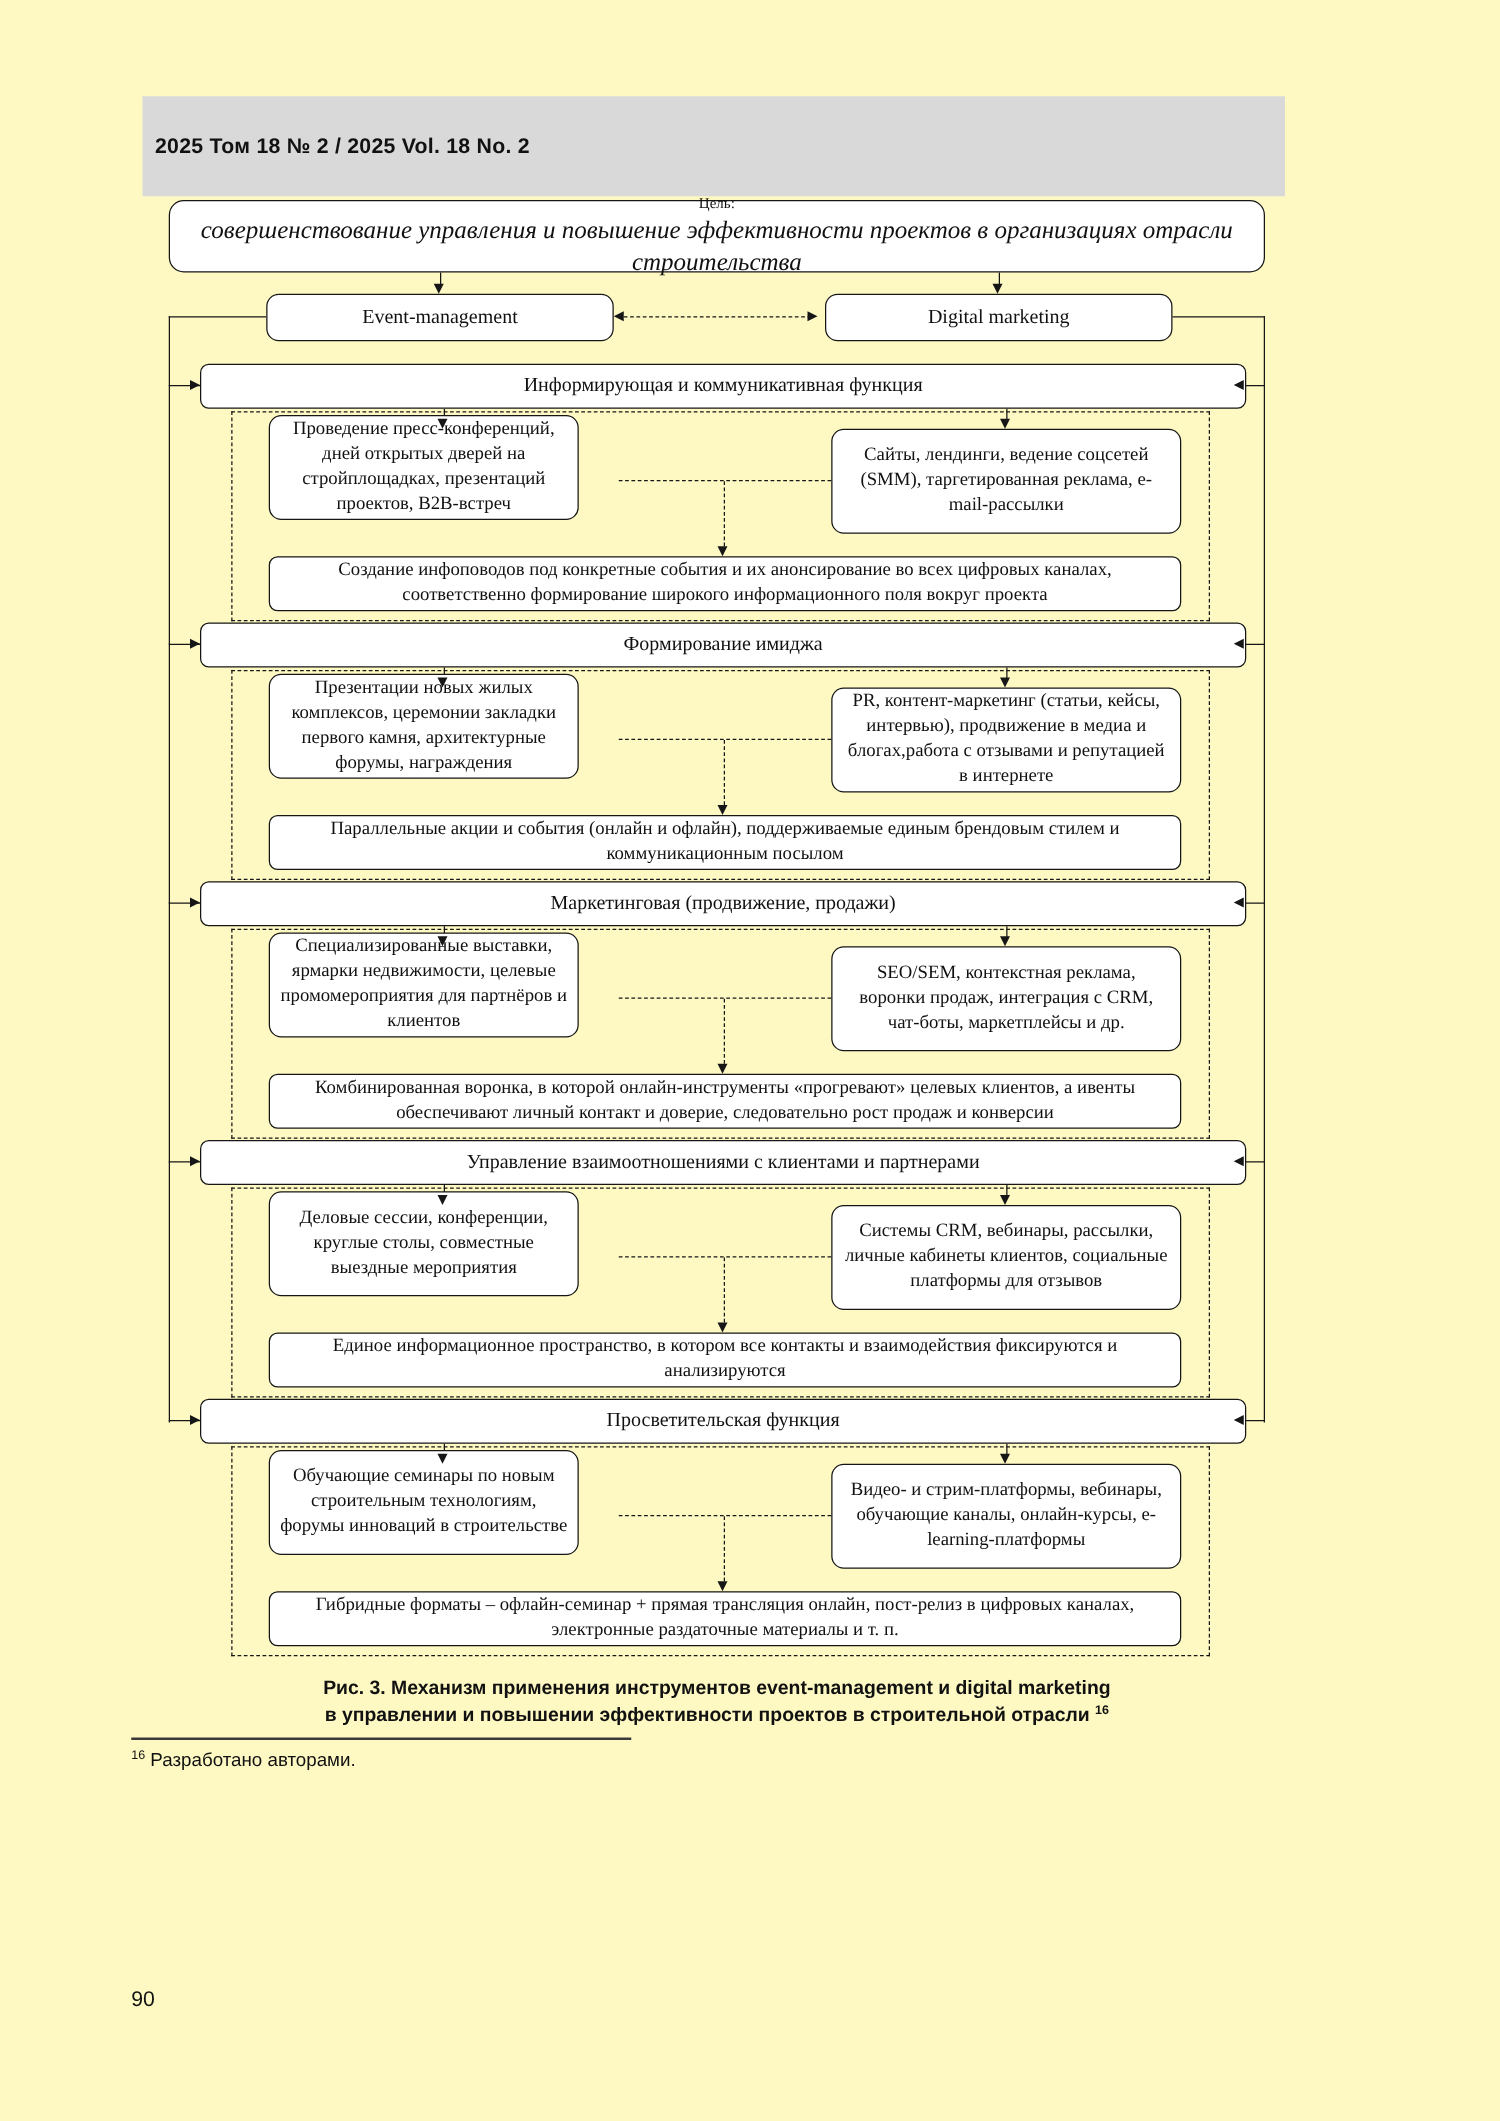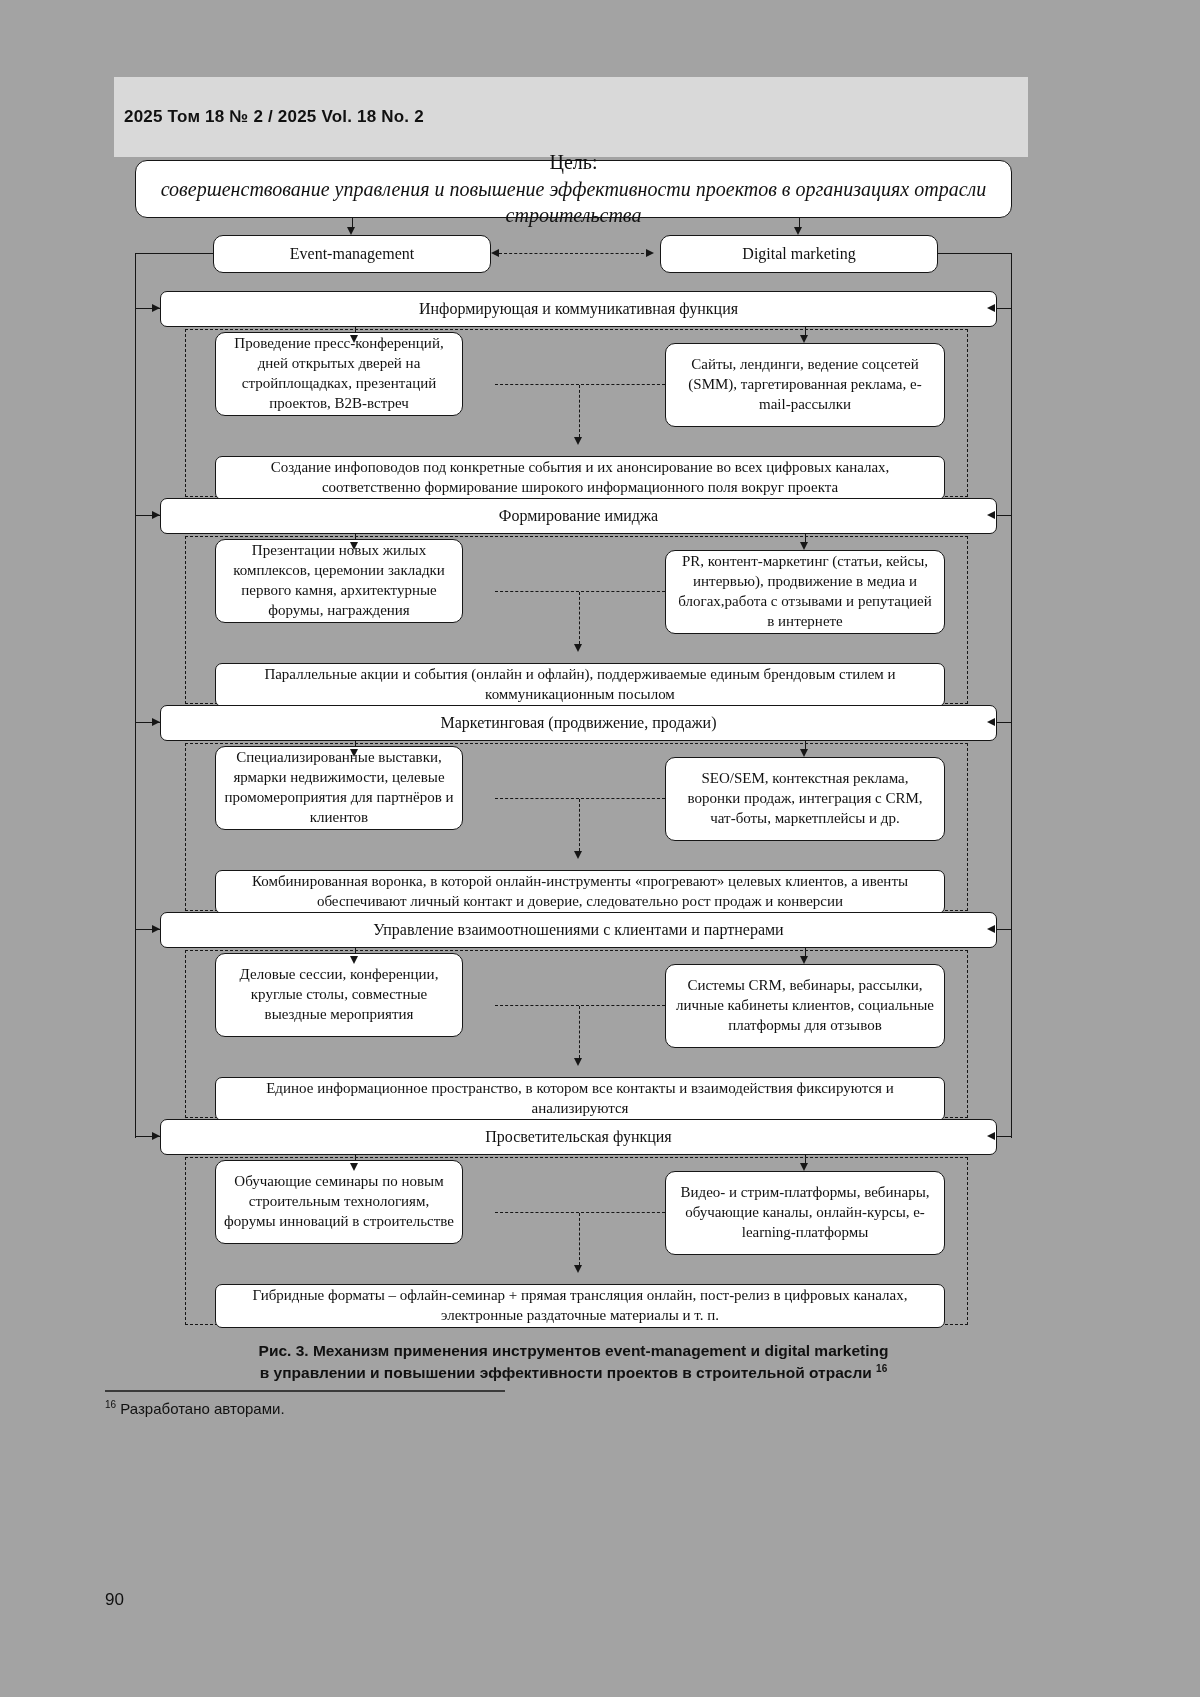--- a/index.html
+++ b/index.html
@@ -1,37 +1,37 @@
 <!DOCTYPE html>
 <html><head>
 <meta charset="utf-8">
 <style>
   html,body{margin:0;padding:0;background:#ffffff;}
-  .page{position:relative;width:1200px;height:1697px;background:#a3a3a3;overflow:hidden;
+  .page{position:relative;width:1200px;height:1697px;background:#fef9c3;overflow:hidden;
         font-family:"Liberation Sans",sans-serif;color:#111;}
 
   
   .band{position:absolute;left:114px;top:77px;width:914px;height:80px;background:#d9d9d9;
         display:flex;align-items:center;justify-content:space-between;box-sizing:border-box;
         padding:0 10px;font-weight:bold;font-size:17px;letter-spacing:.2px;}
 
   
   .diagram{position:absolute;left:135px;top:160px;width:877px;height:1166px;}
   .box{position:absolute;box-sizing:border-box;border:1.5px solid #161616;background:#fff;
        border-radius:10px;display:flex;align-items:center;justify-content:center;
        flex-direction:column;text-align:center;font-family:"Liberation Serif",serif;
        color:#111;font-size:15px;line-height:1.32;padding:2px 8px;z-index:2;}
   .goal{left:0;right:0;top:0;height:58px;border-radius:12px;}
-  .goal .g1{font-size:20px;}
+  .goal .g1{font-size:12px;}
   .goal .g2{font-style:italic;font-size:20px;}
   .branch{top:75px;width:278px;height:38px;font-size:16px;border-radius:10px;}
   .sec-header{left:25px;right:15px;top:0;height:36px;font-size:16px;border-radius:7px;}
   .lbox{left:80px;top:41px;width:248px;height:84px;}
   .rbox{left:530px;top:52px;width:280px;height:84px;}
-  .bbox{left:80px;right:67px;top:154px;height:44px;border-radius:7px;margin-top:11px;}
+  .bbox{left:80px;right:67px;top:154px;height:44px;border-radius:7px;}
 
   
   .vline{position:absolute;width:0;border-left:1.5px solid #161616;z-index:1;}
   .hline{position:absolute;height:0;border-top:1.5px solid #161616;z-index:1;}
   .dv{border-left:1.5px dashed #161616;}
   .dh{border-top:1.5px dashed #161616;}
   .head{position:absolute;width:0;height:0;z-index:3;}
   .head.down{border-left:4.5px solid transparent;border-right:4.5px solid transparent;border-top:8px solid #161616;}
   .head.right{border-top:4.5px solid transparent;border-bottom:4.5px solid transparent;border-left:8px solid #161616;}
   .head.left{border-top:4.5px solid transparent;border-bottom:4.5px solid transparent;border-right:8px solid #161616;}

